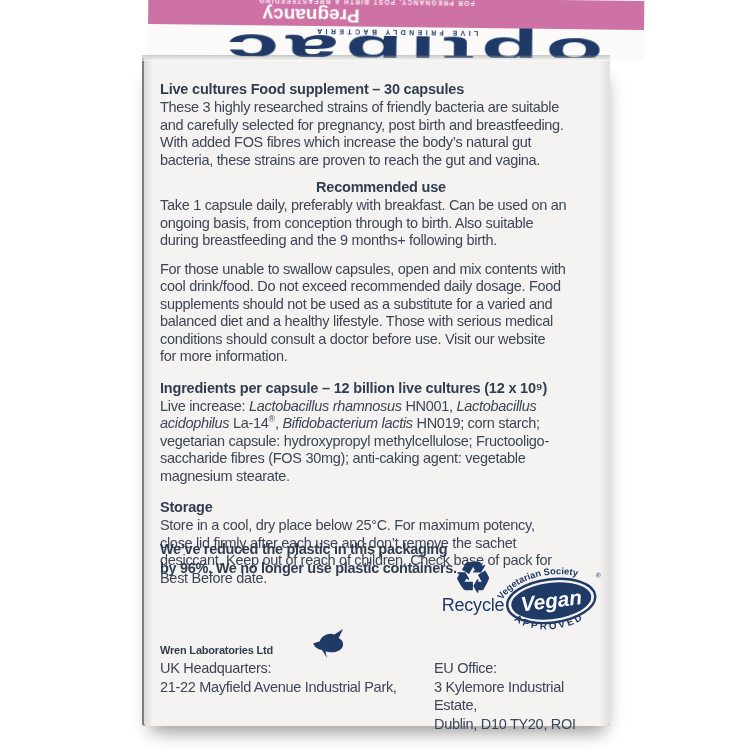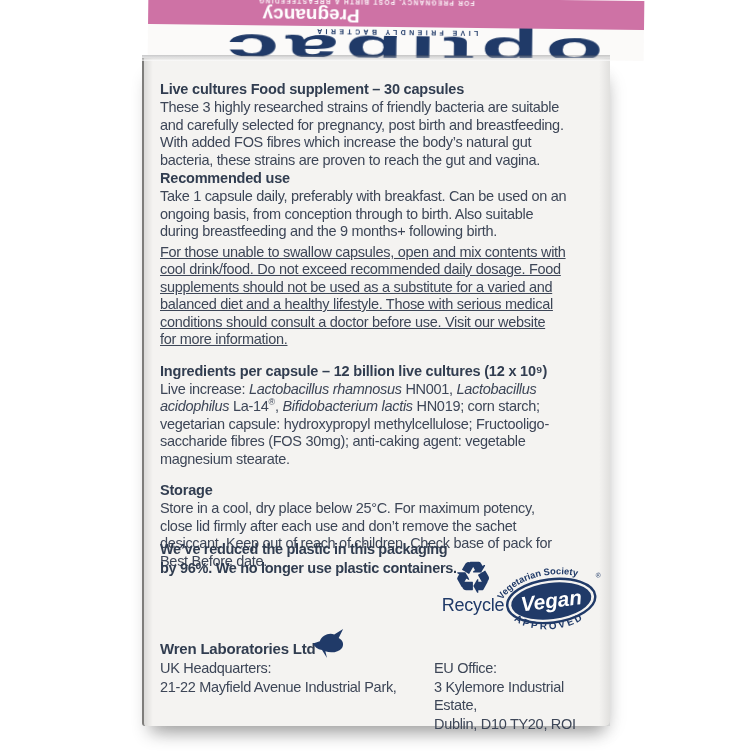--- a/index.html
+++ b/index.html
@@ -56,38 +56,38 @@
     background:linear-gradient(to right, rgba(0,0,0,0.10), rgba(0,0,0,0));pointer-events:none;}
   .face::after{content:"";position:absolute;right:0;top:0;bottom:0;width:11px;
     background:linear-gradient(to left, rgba(0,0,0,0.08), rgba(0,0,0,0));pointer-events:none;}
 
   .content{position:absolute;left:16px;top:12px;width:442px;}
   .h{font-size:14.5px;line-height:19px;font-weight:700;color:#313d50;letter-spacing:-0.2px;}
   .p{font-size:14.5px;line-height:17.5px;letter-spacing:-0.3px;white-space:pre-line;color:var(--ink,#3d4657);}
   .it{font-style:italic;}
   sup{font-size:9px;line-height:0;}
   .mt-first{margin-top:10px;}
-  .mt-sec{}
-  .mt-par{margin-top:3px;text-decoration:underline;}
+  .mt-sec{margin-top:9px;text-align:center;}
+  .mt-par{margin-top:11px;}
   .mt-ing{margin-top:13px;}
 
   
   .plastic-note{
     position:absolute;left:16px;top:482px;width:320px;
     font-size:14.5px;line-height:19px;font-weight:700;letter-spacing:-0.3px;
     white-space:pre-line;color:#313d50;
   }
   .recycle{position:absolute;left:296px;top:498px;width:66px;text-align:center;color:var(--navy,#203a68);}
   .recycle-glyph{font-size:42px;line-height:44px;font-weight:700;}
   .recycle-label{font-size:18px;line-height:15px;margin-top:-2px;letter-spacing:-0.2px;}
   .vegan{position:absolute;left:348px;top:496px;transform:rotate(-7deg);}
 
   
   .company-row{position:absolute;left:16px;top:582px;}
-  .company-name{font-size:15px;font-weight:700;color:#313d50;letter-spacing:-0.2px;display:inline-block;}
+  .company-name{font-size:11px;font-weight:700;color:#313d50;letter-spacing:-0.2px;display:inline-block;}
   .bird{position:absolute;left:152px;top:-11px;}
   .addresses{position:absolute;left:16px;top:601px;width:442px;font-size:14.5px;line-height:18.5px;letter-spacing:-0.3px;}
   .addr-col{position:absolute;top:0;}
   .addr-uk{left:0;}
   .addr-eu{left:274px;}
 </style>
 </head>
 <body>
 
 <div class="scene">

